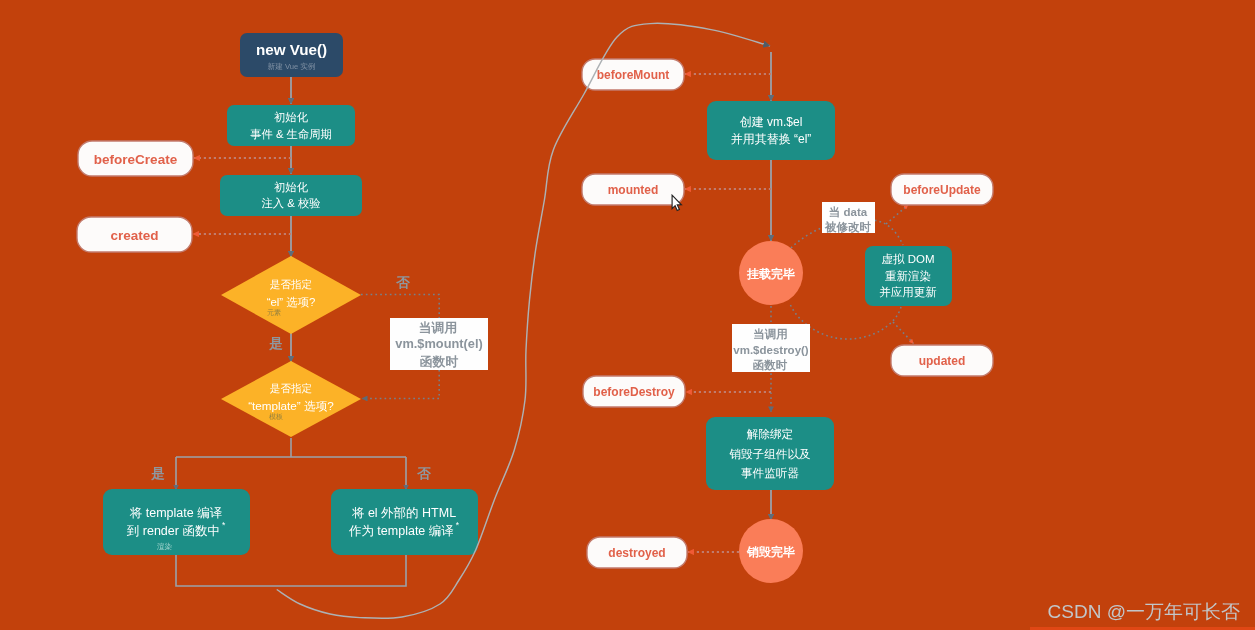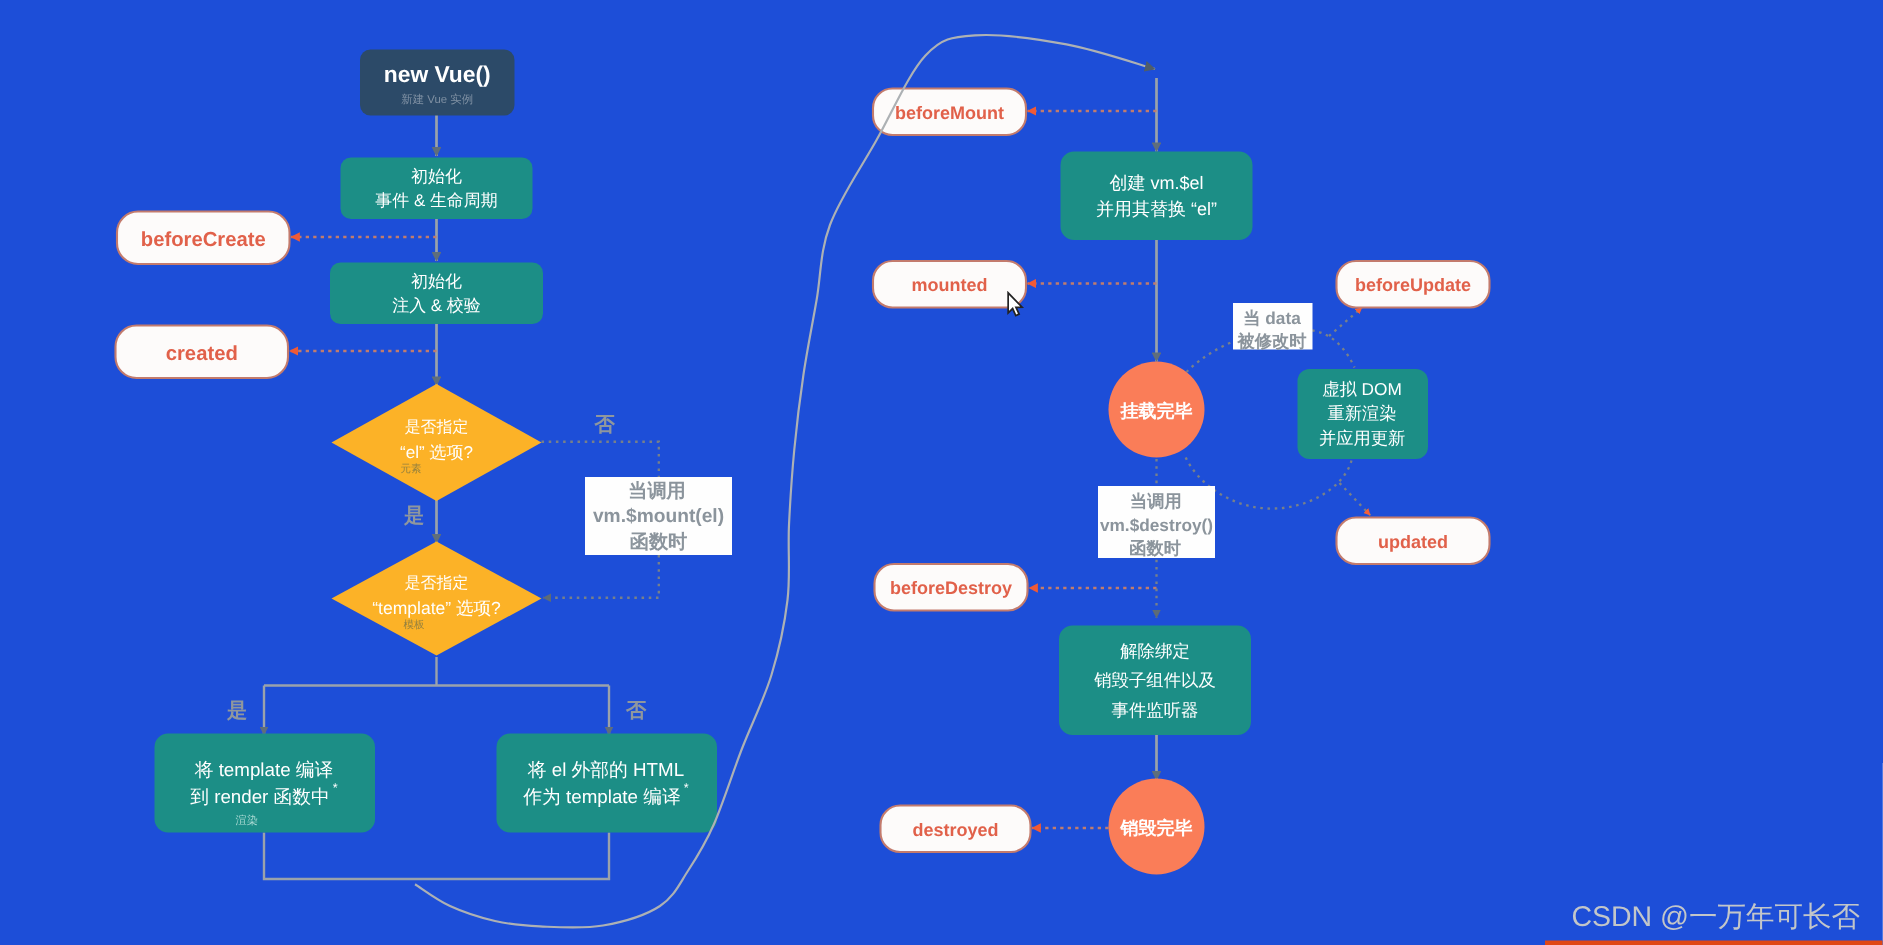--- a/index.html
+++ b/index.html
@@ -1,19 +1,19 @@
 <!DOCTYPE html>
 <html><head>
 <meta charset="utf-8">
 <title>Vue Lifecycle</title>
 <style>
   html,body{margin:0;padding:0;}
   body{width:1255px;height:630px;overflow:hidden;background:#ffffff;
        font-family:"Liberation Sans",sans-serif;}
-  #stage{position:relative;width:1255px;height:630px;background:#1d4ed8;}
+  #stage{position:relative;width:1255px;height:630px;background:#c2410c;}
   svg#diagram{position:absolute;left:0;top:0;width:1255px;height:630px;}
   .watermark{position:absolute;right:15px;bottom:9px;color:#c2c6c9;font-size:19px;
     font-family:"Liberation Sans",sans-serif;letter-spacing:0px;line-height:1;text-align:center;}
   .bottombar{position:absolute;left:1030px;bottom:0;width:225px;height:3px;background:#e04715;}
   .cursor{position:absolute;left:671px;top:193.5px;}
   svg text{font-family:"Liberation Sans",sans-serif;}
 </style>
 </head>
 <body>
 

